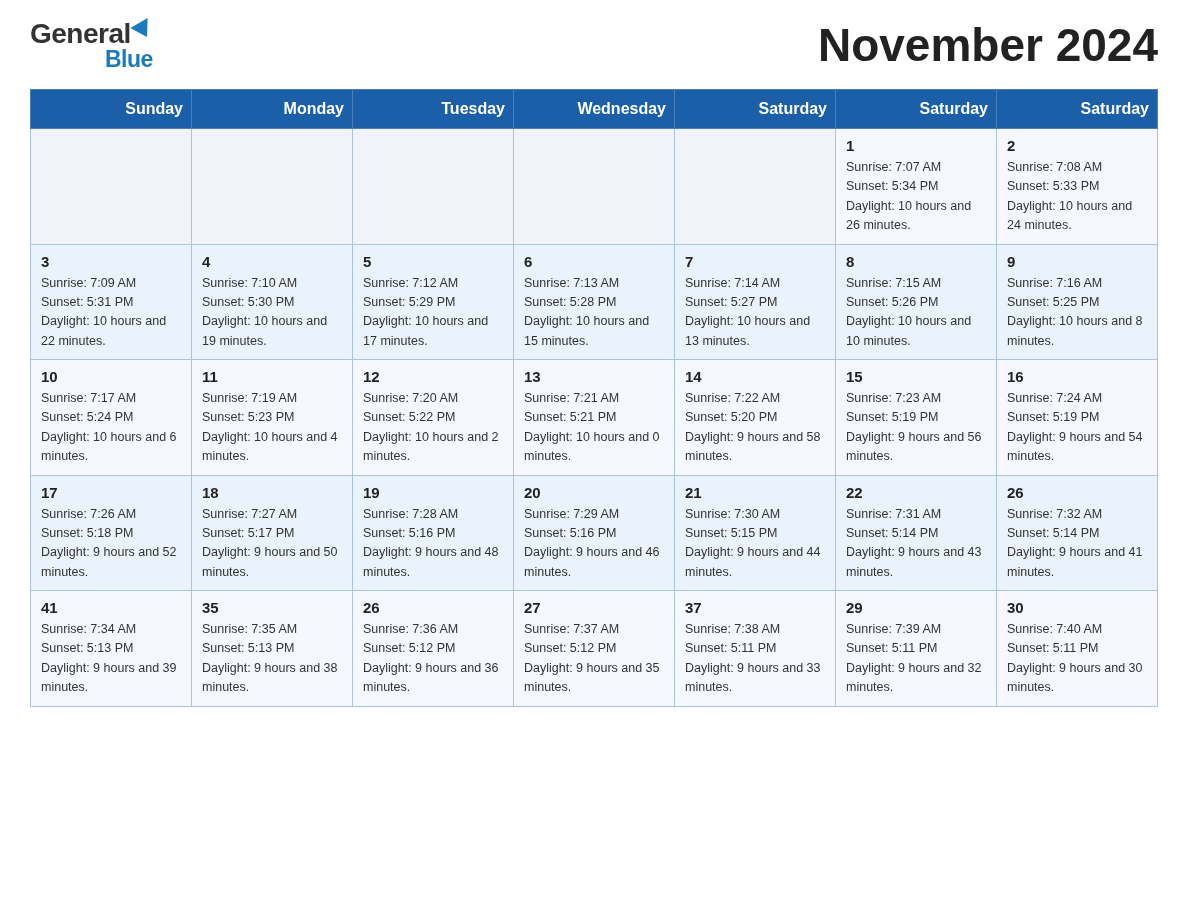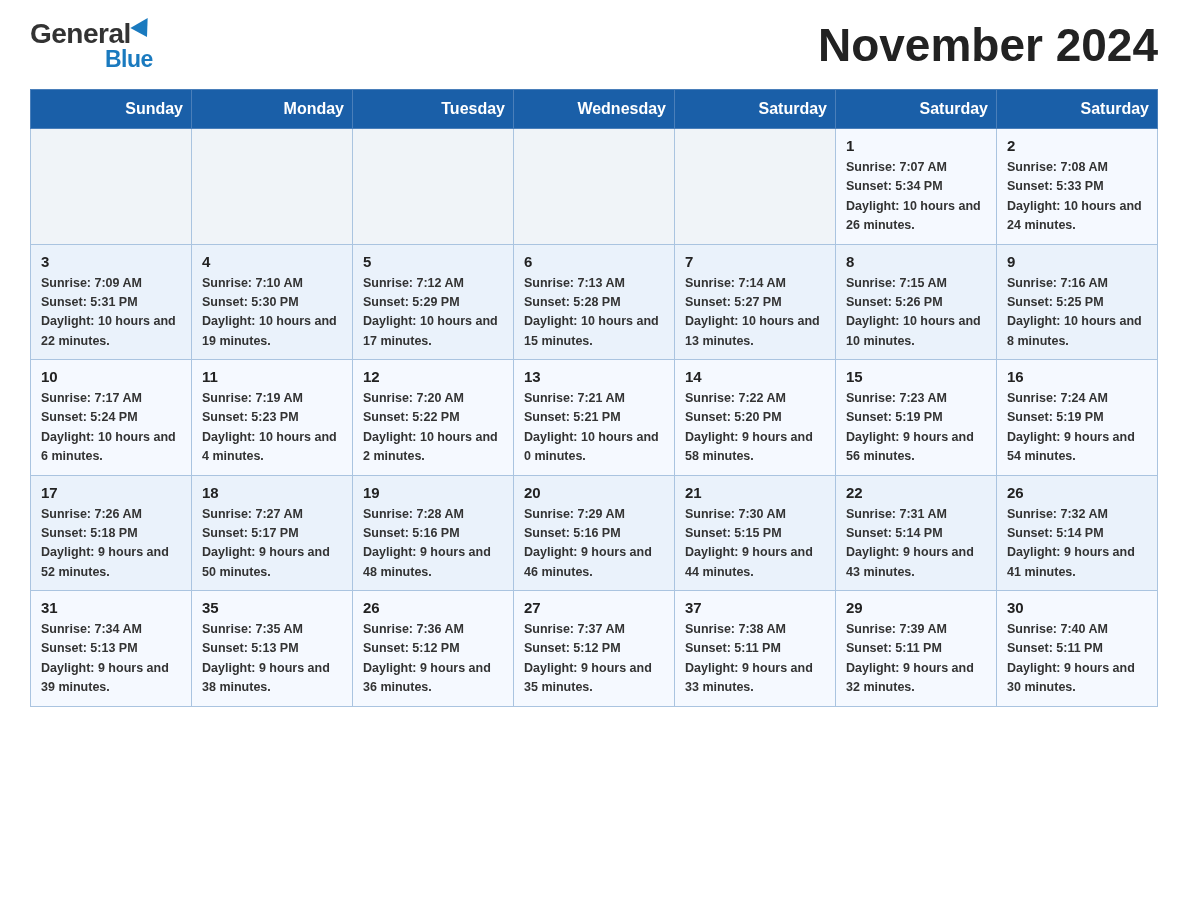--- a/index.html
+++ b/index.html
@@ -102,21 +102,20 @@
       font-size: 15px;
       font-weight: bold;
       color: #222;
       display: block;
       margin-bottom: 4px;
     }
     .day-detail {
       font-size: 12.5px;
       color: #333;
       line-height: 1.55;
-      font-weight: bold;
     }
     .empty-cell {
       background: #f0f4f8 !important;
     }
     .calendar tbody tr td.empty-cell {
       background: #f0f4f8;
     }
   </style>
 </head>
 <body>
@@ -247,21 +246,21 @@
           <span class="day-number">22</span>
           <div class="day-detail">Sunrise: 7:31 AM<br>Sunset: 5:14 PM<br>Daylight: 9 hours and 43 minutes.</div>
         </td>
         <td>
           <span class="day-number">26</span>
           <div class="day-detail">Sunrise: 7:32 AM<br>Sunset: 5:14 PM<br>Daylight: 9 hours and 41 minutes.</div>
         </td>
       </tr>
       <tr>
         <td>
-          <span class="day-number">31</span>
+          <span class="day-number">41</span>
           <div class="day-detail">Sunrise: 7:34 AM<br>Sunset: 5:13 PM<br>Daylight: 9 hours and 39 minutes.</div>
         </td>
         <td>
           <span class="day-number">35</span>
           <div class="day-detail">Sunrise: 7:35 AM<br>Sunset: 5:13 PM<br>Daylight: 9 hours and 38 minutes.</div>
         </td>
         <td>
           <span class="day-number">26</span>
           <div class="day-detail">Sunrise: 7:36 AM<br>Sunset: 5:12 PM<br>Daylight: 9 hours and 36 minutes.</div>
         </td>

